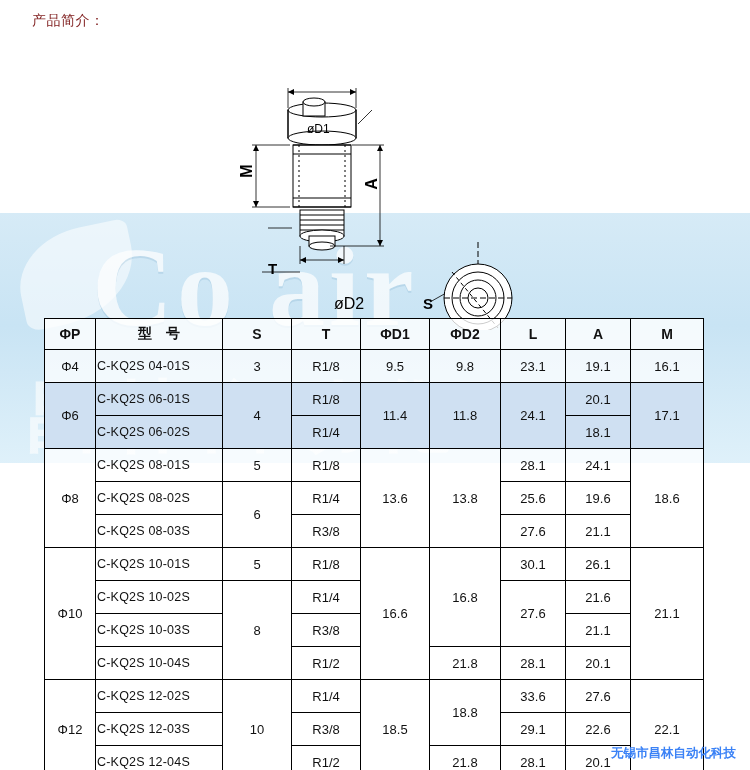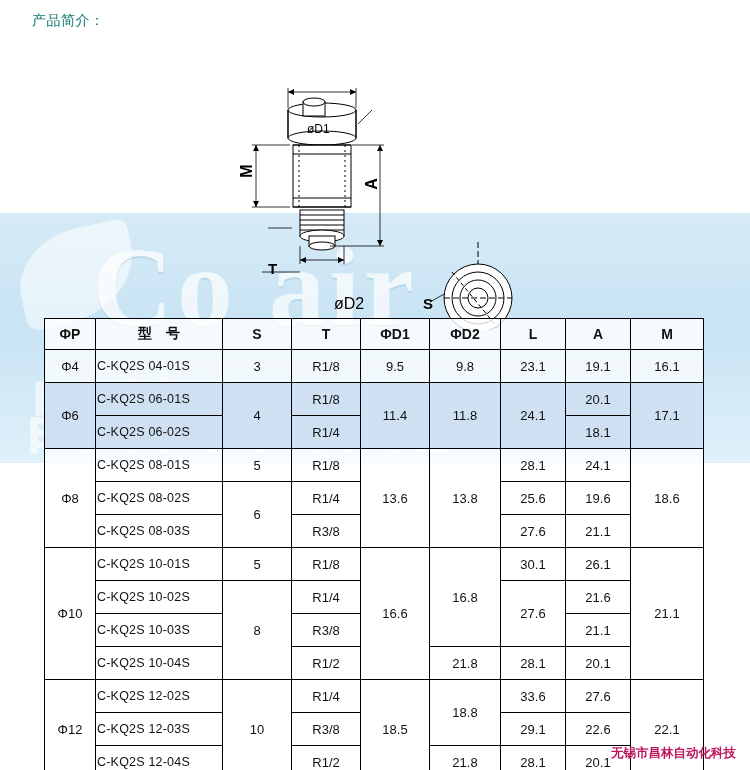--- a/index.html
+++ b/index.html
@@ -8,21 +8,21 @@
     background:#ffffff;
     font-family:"Liberation Sans", sans-serif;
     color:#111;
     position:relative;
     overflow:hidden;
   }
   #page{position:relative;width:750px;height:770px;}
 
   .intro{
     position:absolute;left:32px;top:12px;
-    font-size:14px;color:#0f766e;letter-spacing:0.5px;
+    font-size:14px;color:#7f1d1d;letter-spacing:0.5px;
   }
 
   
   .watermark{
     position:absolute;left:0;top:195px;width:750px;height:330px;
     overflow:hidden;pointer-events:none;
   }
   .wm-band{
     position:absolute;left:0;top:18px;width:750px;height:250px;
     background:linear-gradient(180deg,#cfe7f5 0%, #bfdff2 45%, #d9eef9 100%);
@@ -61,21 +61,21 @@
     font-weight:normal;
     font-family:"Liberation Sans", sans-serif;
     background:rgba(255,255,255,0.72);
   }
   thead td{font-weight:bold;font-size:14px;height:28px;background:rgba(255,255,255,0.8);margin-left:6px;}
   tbody td{height:30px;}
   td.model{text-align:left;letter-spacing:.2px;font-size:12.5px;}
   .hl{background:#cfe0f2 !important;}
   .footer{
     position:absolute;right:14px;bottom:8px;
-    font-size:12.5px;color:#be185d;font-weight:bold;
+    font-size:12.5px;color:#3b82f6;font-weight:bold;
   }
 </style>
 </head>
 <body>
 
 <div id="page">
 
   <div class="intro">产品简介：</div>
 
   <div class="watermark">

